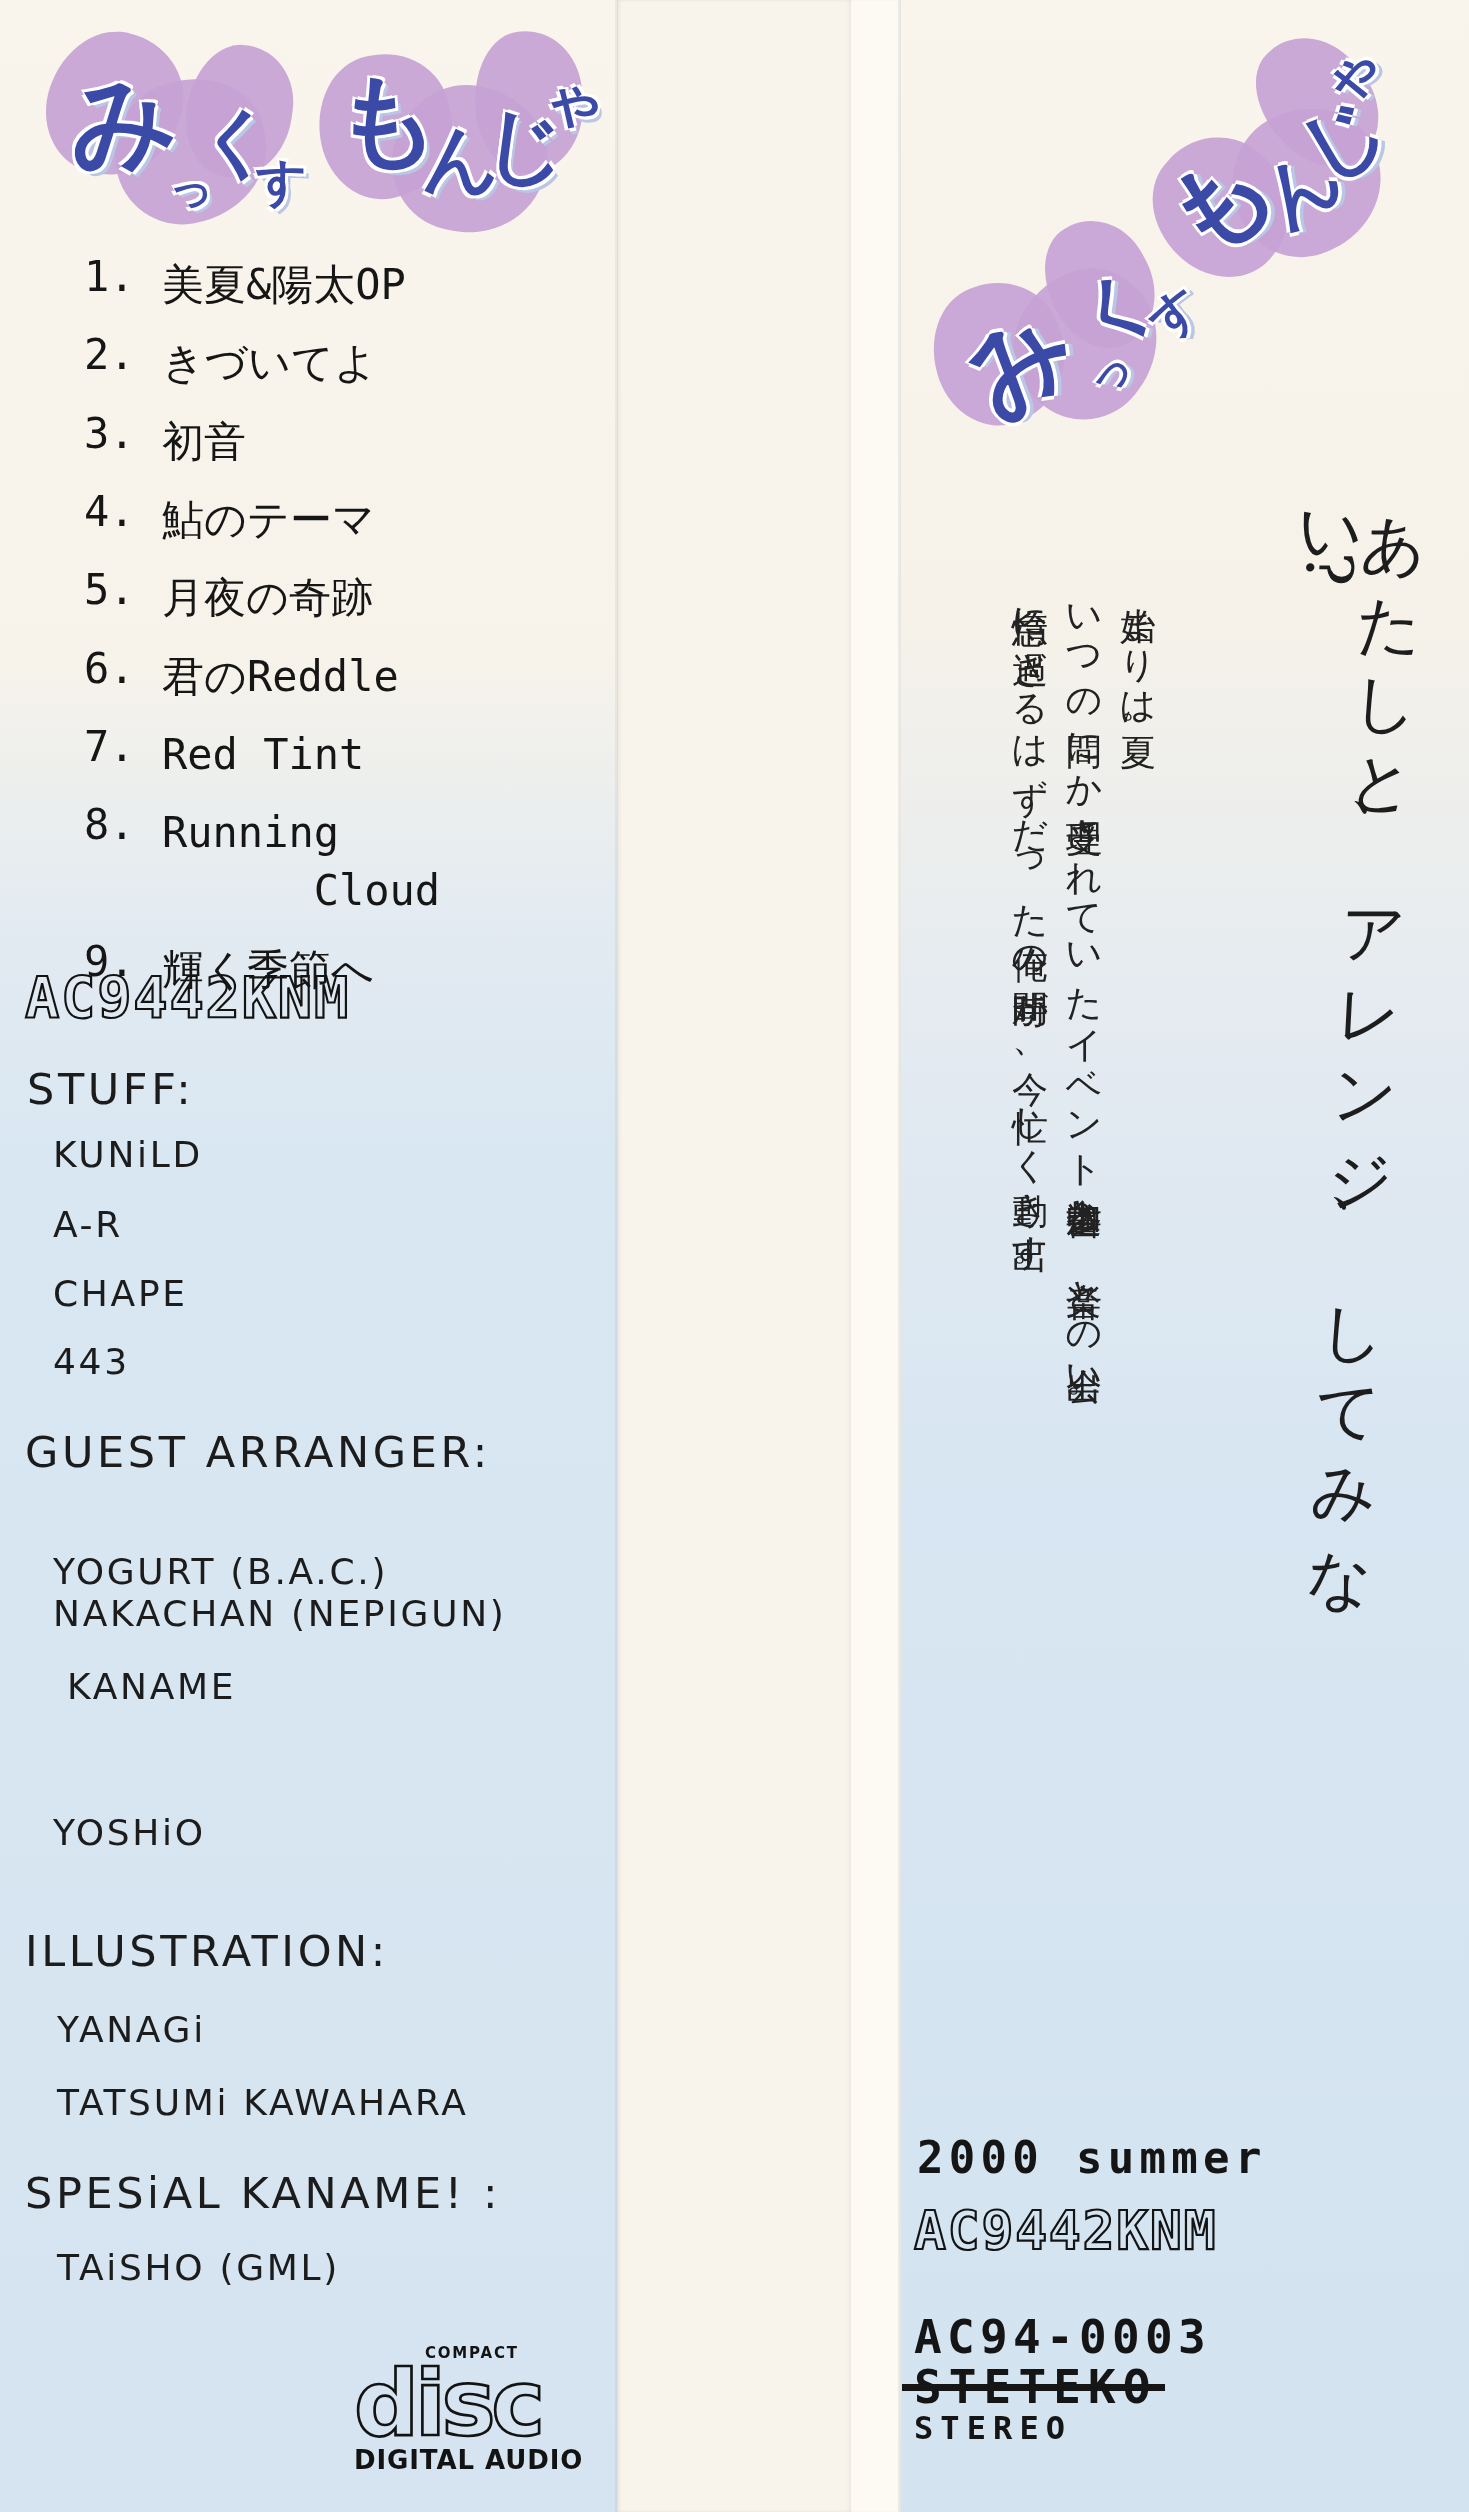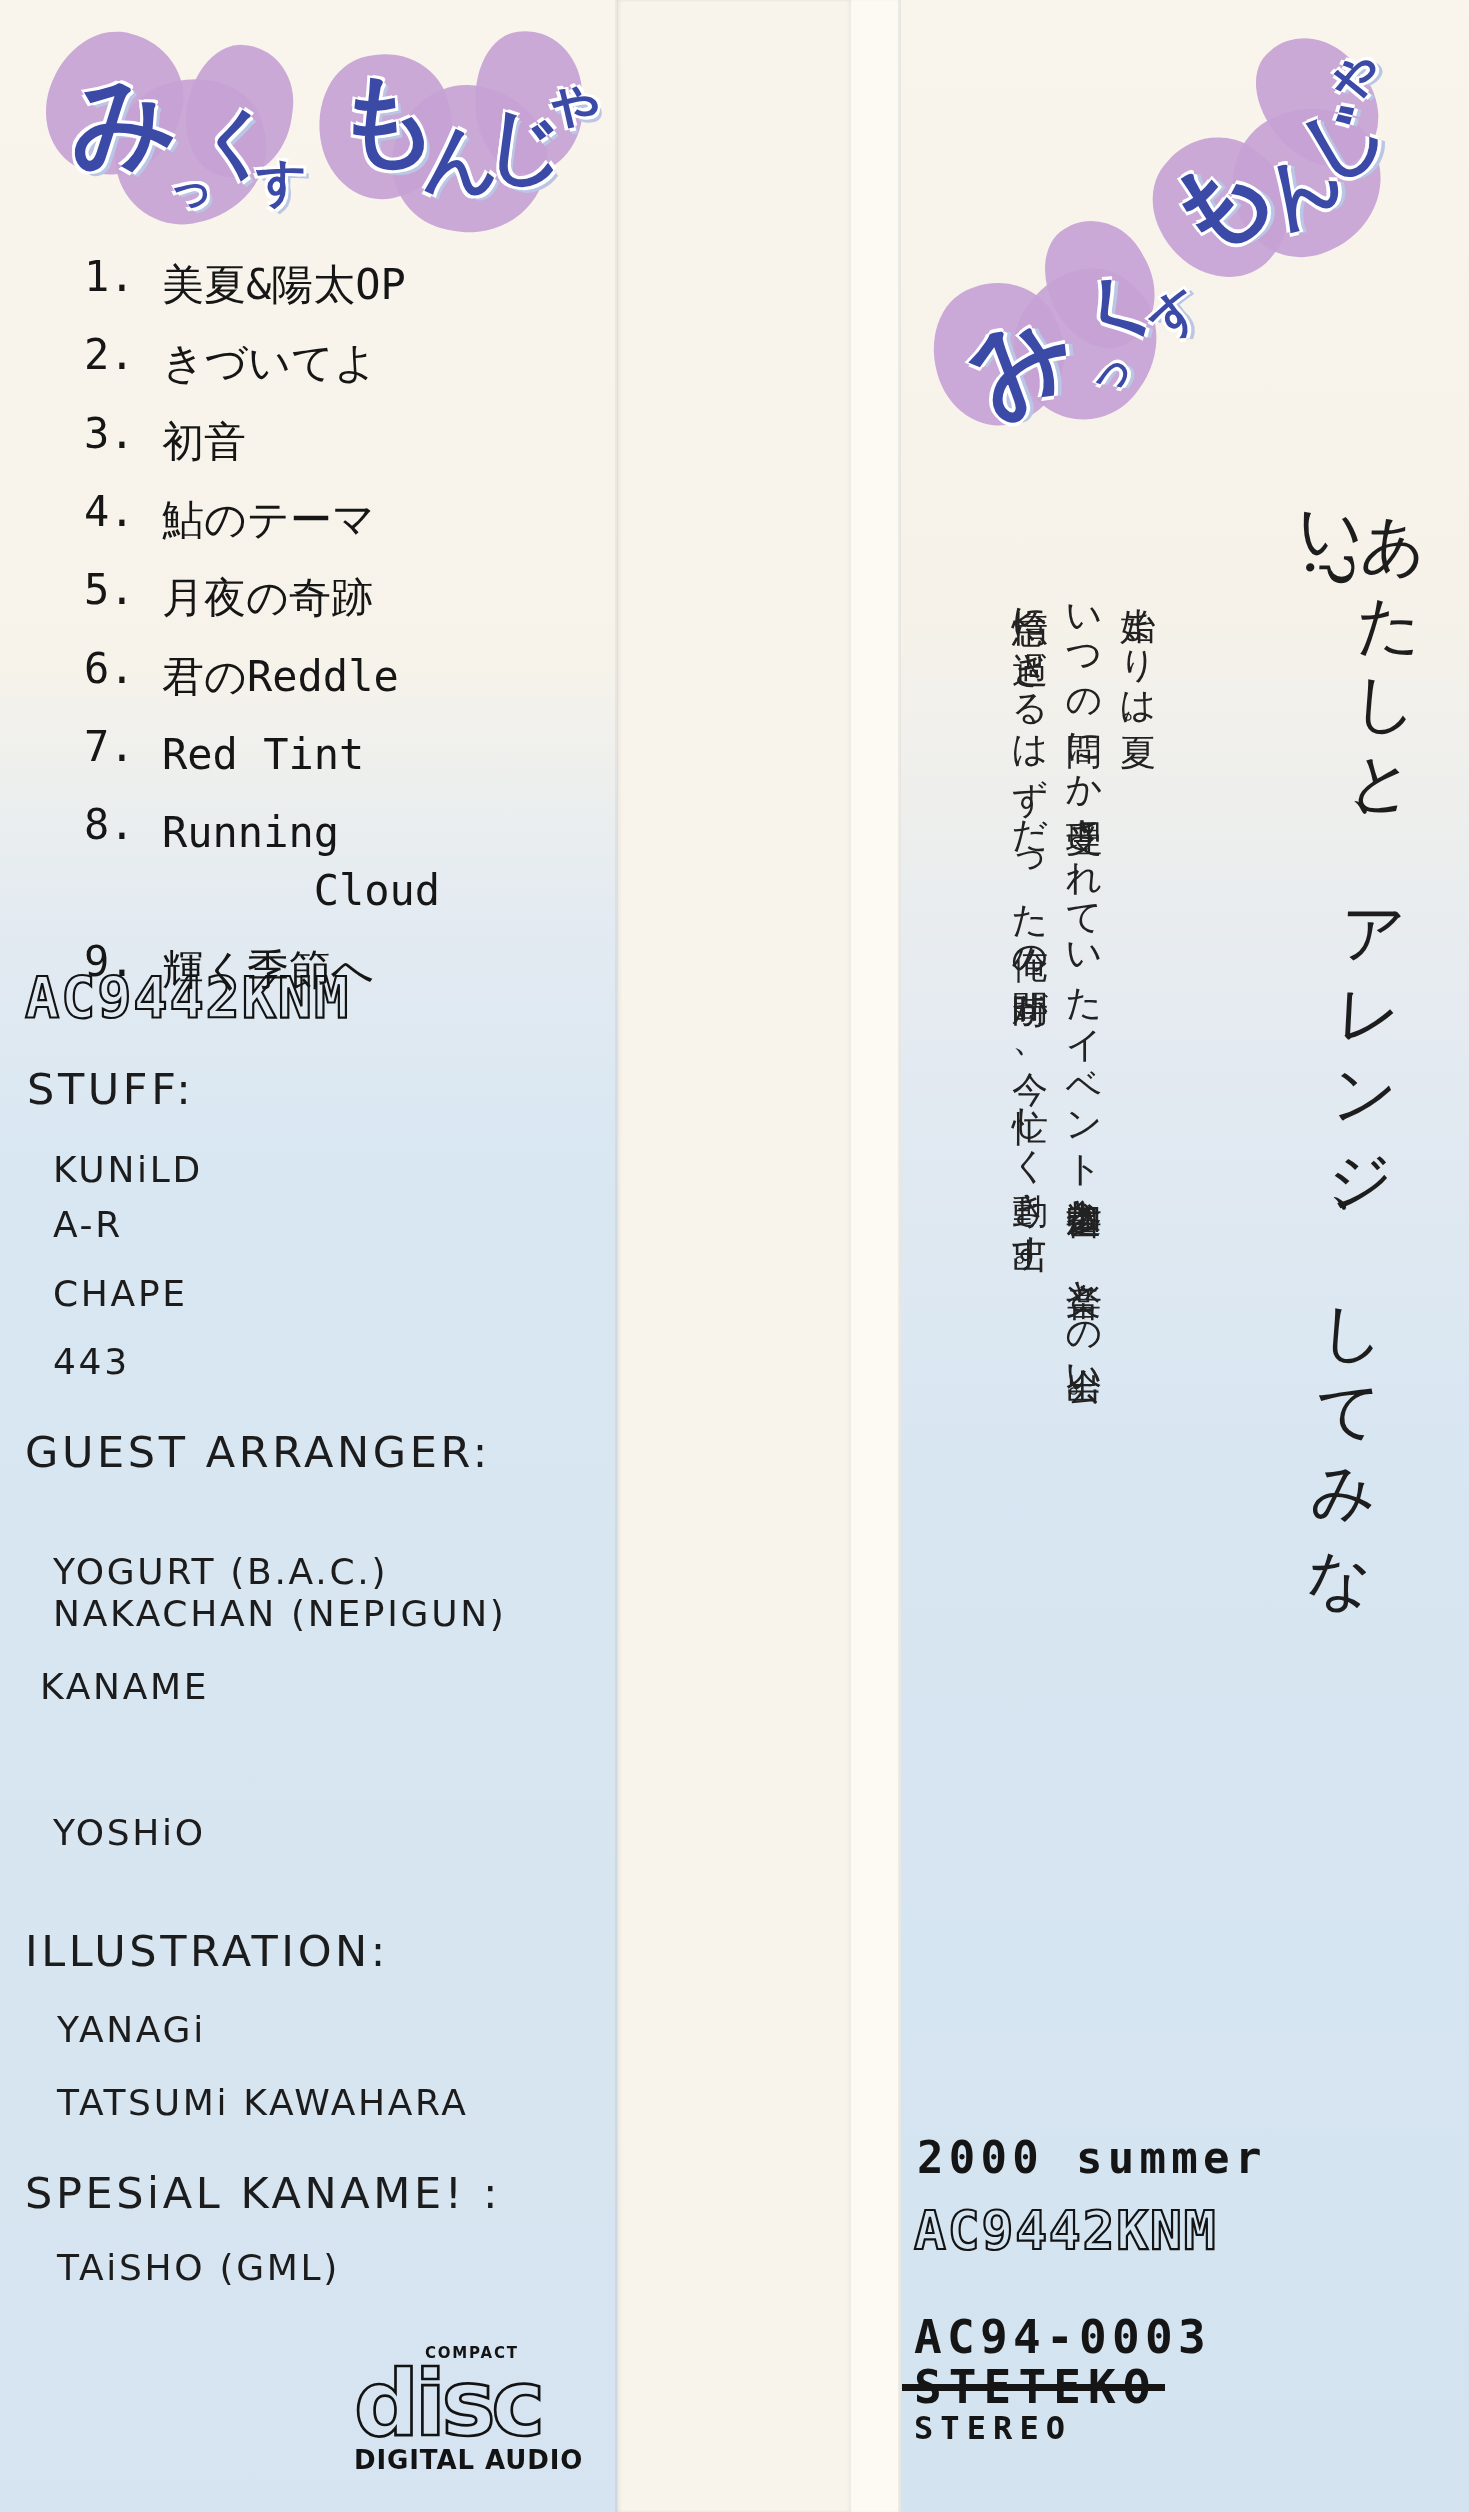--- a/index.html
+++ b/index.html
@@ -51,28 +51,28 @@
   .track .ttl{white-space:pre-wrap;line-height:1.38;}
   
   .outline-text{font-family:"DejaVu Sans Mono",monospace;font-weight:bold;color:#131313;
      -webkit-text-stroke:2.2px #131313;-webkit-text-fill-color:transparent;line-height:1;}
   .catalog-left{left:25px;top:970px;font-size:57px;letter-spacing:1.8px;}
   
   .hand{position:absolute;font-family:"DejaVu Sans",sans-serif;color:#1c1c1c;line-height:1;}
   .hd{font-size:43px;letter-spacing:3.6px;}
   .nm{font-size:36px;letter-spacing:2.7px;}
   .h-stuff{left:27px;top:1068px;}
-  .n-kunild{left:53px;top:1137px;margin-top:15px;}
+  .n-kunild{left:53px;top:1137px;}
   .n-ar{left:53px;top:1207px;}
   .n-chape{left:53px;top:1276px;}
   .n-443{left:53px;top:1344px;}
   .h-guest{left:25px;top:1431px;}
   .n-yogurt{left:53px;top:1514px;margin-top:40px;}
   .n-nakachan{left:53px;top:1596px;}
-  .n-kaname{left:40px;top:1669px;}
+  .n-kaname{left:67px;top:1669px;}
   .n-manyo{left:53px;top:1742px;}
   .n-yoshio{left:53px;top:1815px;}
   .h-illust{left:25px;top:1930px;}
   .n-yanagi{left:57px;top:2012px;}
   .n-tatsumi{left:57px;top:2085px;}
   .h-thanks{left:25px;top:2172px;}
   .n-taisho{left:57px;top:2250px;}
   
   .cdlogo{left:354px;top:2335px;width:218px;height:147px;}
   .cd-compact{position:absolute;left:71px;top:9px;font-size:15px;font-weight:bold;

